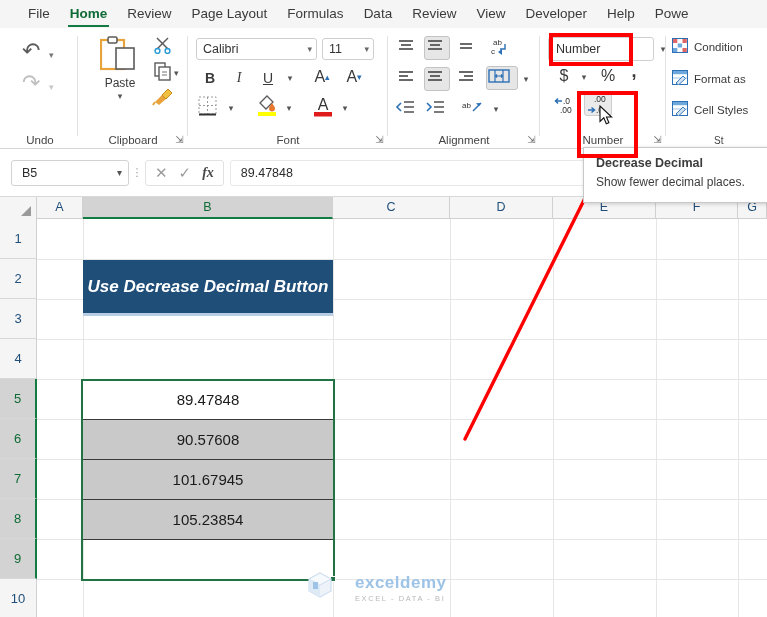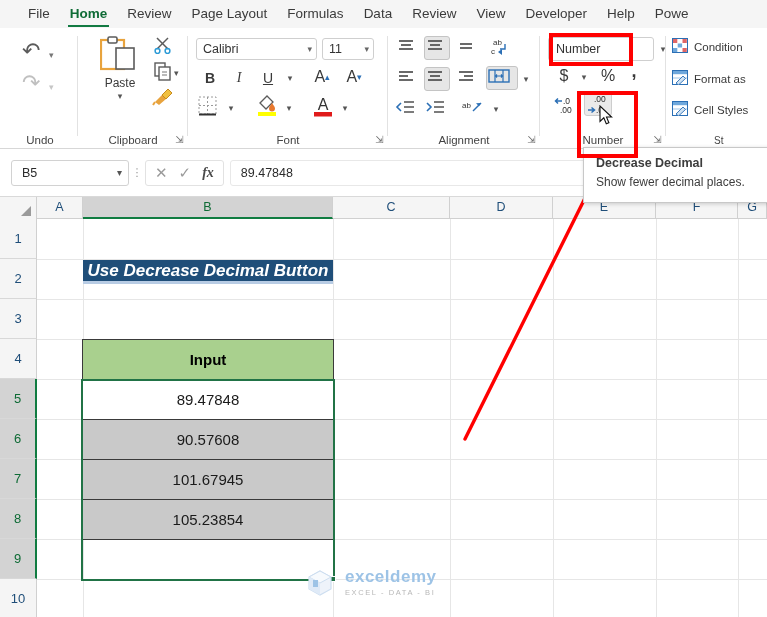--- a/index.html
+++ b/index.html
@@ -203,21 +203,21 @@
     position: absolute; width: 6px; height: 6px; background: #217346;
     border: 1px solid #fff;
   }
 
   
   .arrow-svg { position: absolute; left: 0; top: 0; width: 767px; height: 617px; z-index: 20; pointer-events: none; }
 
   
   .wm {
     position: absolute; left: 307px; top: 569px; width: 155px; height: 34px;
-    z-index: 15; display: flex; align-items: flex-start; gap: 12px;
+    z-index: 15; display: flex; align-items: flex-end; gap: 22px;
   }
   .wm-txt { display: flex; flex-direction: column; }
   .wm-name { font-size: 17px; color: #9dc3e6; font-weight: bold; letter-spacing: 0.5px; line-height: 16px; }
   .wm-tag { font-size: 7.5px; color: #b8b8b8; letter-spacing: 1.6px; margin-top: 3px; }
 </style>
 </head>
 <body>
 
 <div id="app">
 
@@ -562,23 +562,22 @@
       <div class="hline" style="top:40px;"></div>
       <div class="hline" style="top:80px;"></div>
       <div class="hline" style="top:120px;"></div>
       <div class="hline" style="top:160px;"></div>
       <div class="hline" style="top:200px;"></div>
       <div class="hline" style="top:240px;"></div>
       <div class="hline" style="top:280px;"></div>
       <div class="hline" style="top:320px;"></div>
       <div class="hline" style="top:360px;"></div>
 
-      <div class="title-cell" style="left:46px; top:41px; width:250px; height:24px;">Use Decrease Decimal Button</div>
-
-      <div class="hdr-cell" style="left:45px; top:120px; width:252px; height:41px;">Input</div>
+      <div class="title-cell" style="left:46px; top:41px; width:250px; height:56px;">Use Decrease Decimal Button</div>
+
 
       <div class="data-cell" style="left:46px; top:161px; width:250px; height:40px; background:#ffffff;">89.47848</div>
       <div class="data-cell" style="left:46px; top:201px; width:250px; height:40px; background:#c9c9c9;">90.57608</div>
       <div class="data-cell" style="left:46px; top:241px; width:250px; height:40px; background:#c9c9c9;">101.67945</div>
       <div class="data-cell" style="left:46px; top:281px; width:250px; height:40px; background:#c9c9c9;">105.23854</div>
 
       <div class="selbox" style="left:44px; top:160px; width:254px; height:202px;"></div>
       <div class="selhandle" style="left:293px; top:357px;"></div>
     </div>
   </div>

